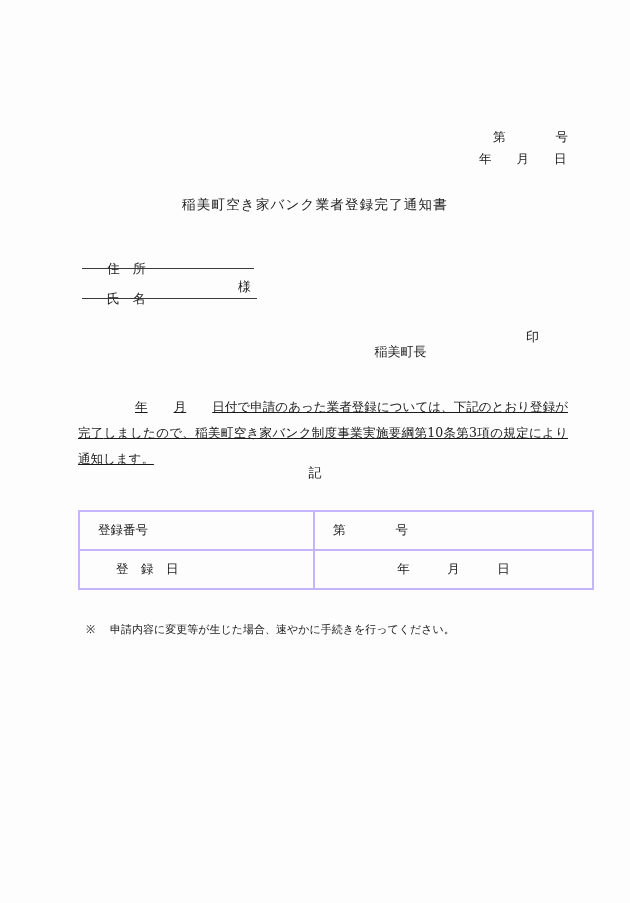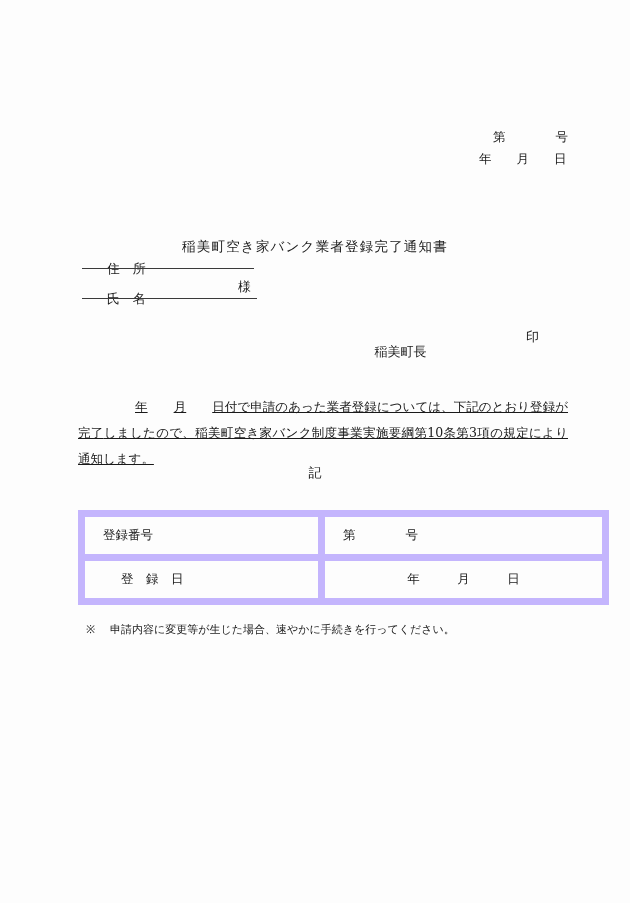--- a/index.html
+++ b/index.html
@@ -52,21 +52,20 @@
 
   
   .doc-title {
     position: absolute;
     left: 0;
     right: 0;
     top: 196px;
     text-align: center;
     font-size: 13.5px;
     letter-spacing: 1.2px;
-    margin-top: 42px;
   }
 
   
   .recipient {
     position: absolute;
     left: 82px;
     top: 245px;
   }
   .rec-line {
     position: relative;
@@ -140,21 +139,21 @@
   
   .reg-table {
     position: absolute;
     left: 78px;
     top: 510px;
     width: 474px;
     border-collapse: collapse;
     table-layout: fixed;
   }
   .reg-table td {
-    border: 7px solid #c4b5fd;
+    border: 2px solid #c4b5fd;
     height: 37px;
     font-size: 12.5px;
     padding: 0 0 0 18px;
     vertical-align: middle;
     white-space: pre;
   }
   .reg-table td.col-label { width: 215px; }
   .reg-table td.col-value { width: 259px; }
   .reg-table td.centered {
     text-align: center;

